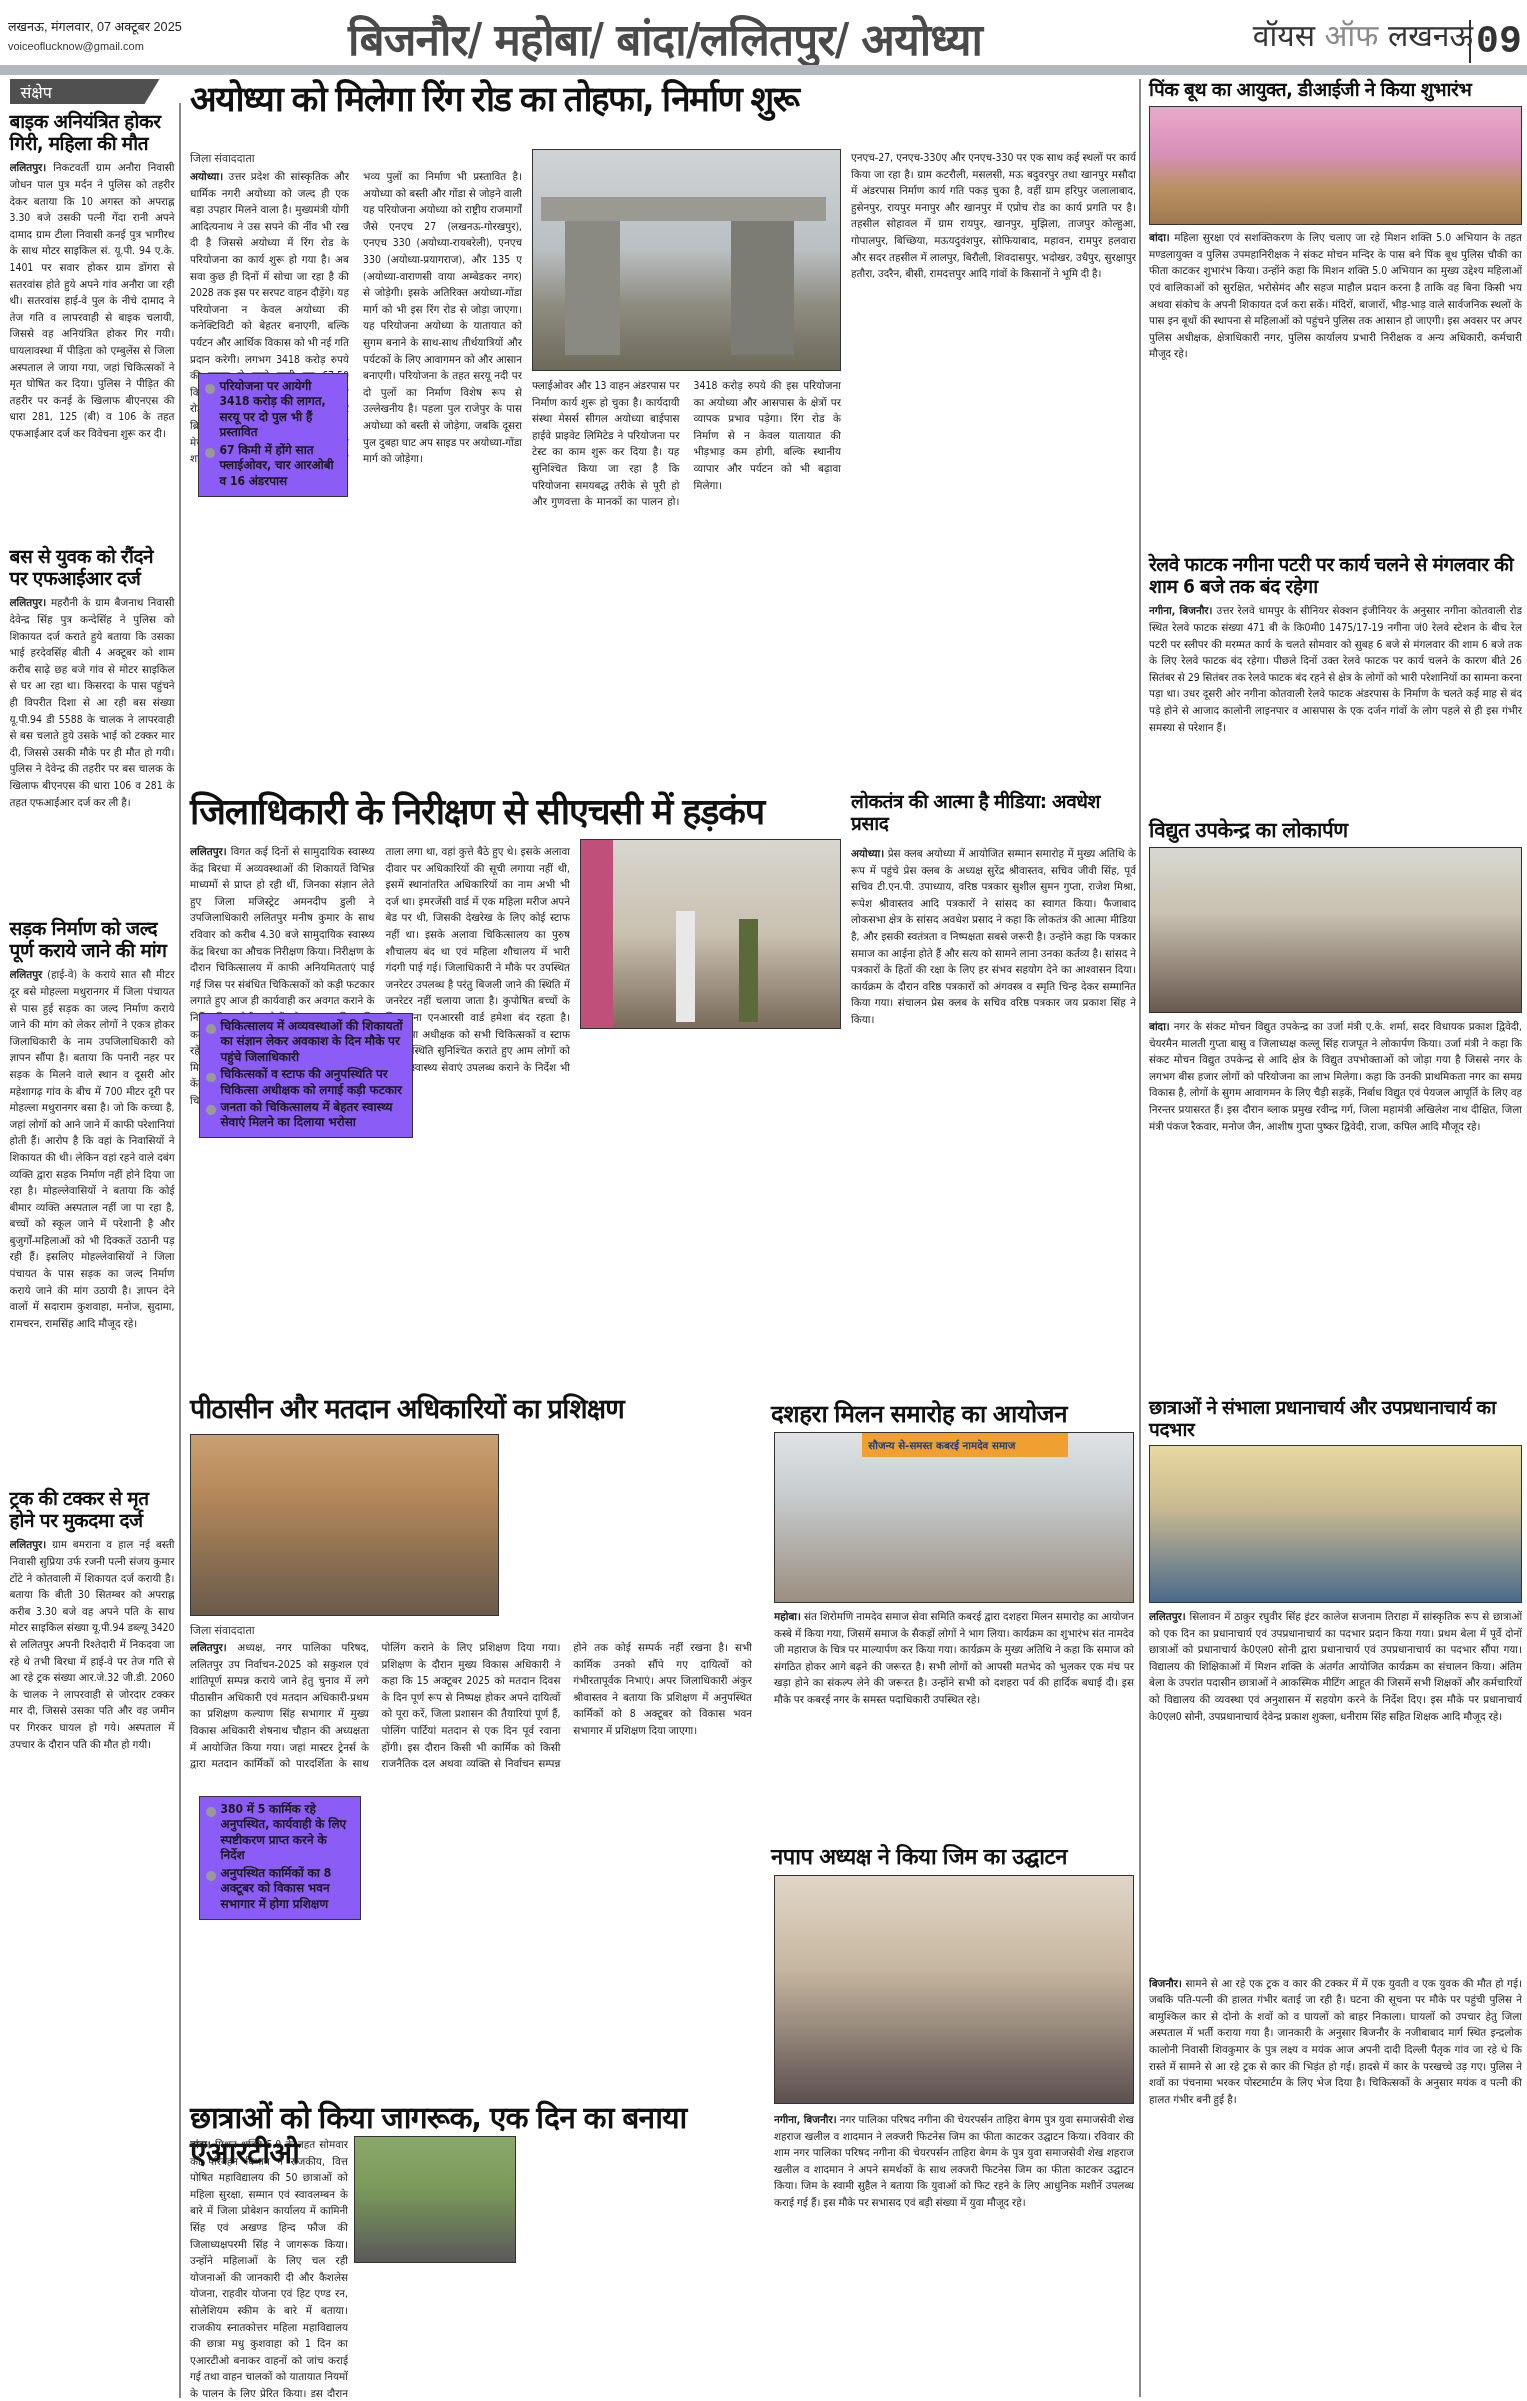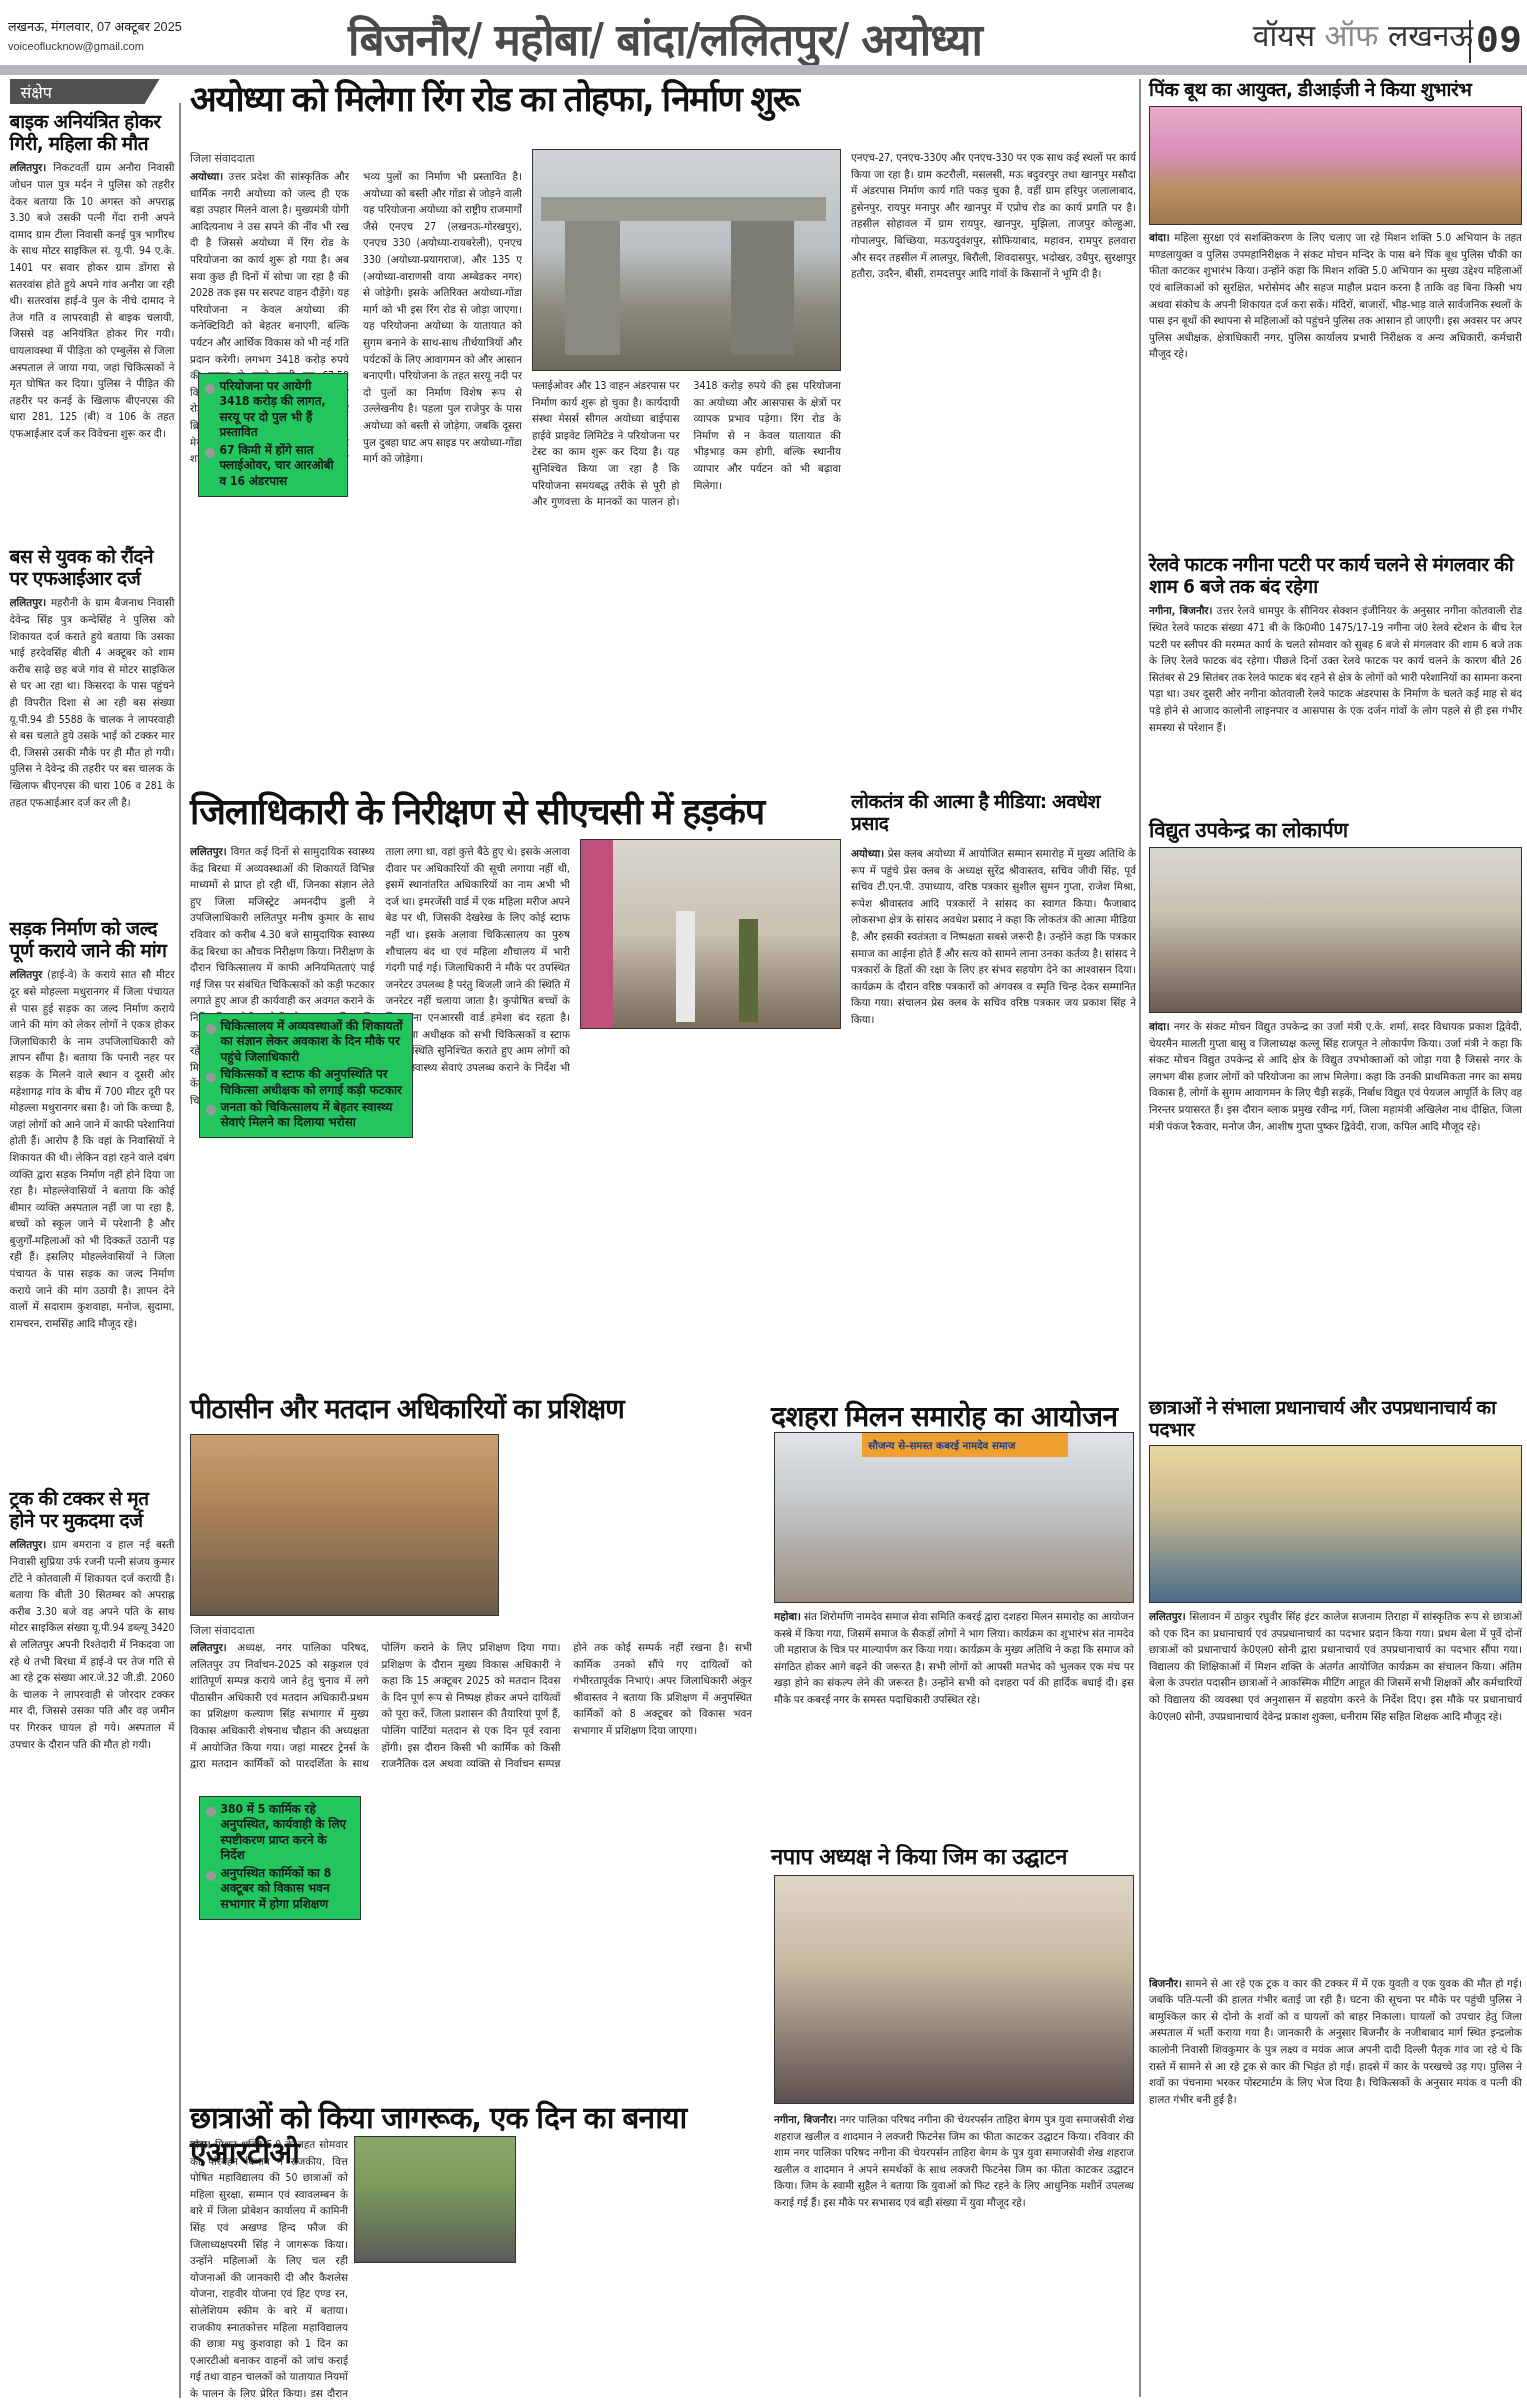--- a/index.html
+++ b/index.html
@@ -12,21 +12,21 @@
 .mh-brand{right:55px;top:14.2px;font-size:30px;font-weight:normal;color:#333;font-family:"DejaVu Sans",sans-serif}
 .mh-brand .mid{color:#8a8a8a}
 .mh-page{right:6.3px;top:20px;font-size:38px;font-weight:bold;color:#333;border-left:2.4px solid #333;padding-left:4.7px;font-family:Liberation Mono, monospace}
 .rule{left:0;top:65px;width:1528px;height:9.5px;background:#b3b8bd}
 .col-rule{background:#888;width:2.4px}
 .sankshep{left:9.5px;top:79px;width:150px;height:25px;background:#505050;color:#fff;font-size:16px;padding:2.4px 11px;clip-path:polygon(0 0,100% 0,90% 100%,0 100%)}
 .hl{font-weight:bold;color:#111;line-height:1.15;font-family:"DejaVu Sans Condensed","DejaVu Sans",sans-serif;letter-spacing:-0.4px}
 .body{font-size:10.4px;line-height:16.6px;text-align:justify;color:#222;font-family:"DejaVu Sans Condensed","DejaVu Sans",sans-serif;overflow:hidden}
 .body b{font-weight:bold}
 .photo{border:1.6px solid #333;overflow:hidden}
-.callout{border:1.6px solid #333;padding:4.7px 6.3px;font-weight:bold;font-size:13.5px;line-height:1.3;font-family:"DejaVu Sans Condensed","DejaVu Sans",sans-serif;background:#22c55e}
+.callout{border:1.6px solid #333;padding:4.7px 6.3px;font-weight:bold;font-size:13.5px;line-height:1.3;font-family:"DejaVu Sans Condensed","DejaVu Sans",sans-serif;background:#8b5cf6}
 .callout li{list-style:none;padding-left:14.2px;position:relative;margin-bottom:1.6px}
 .callout li::before{content:"";position:absolute;left:0;top:5.5px;width:9.5px;height:9.5px;border-radius:50%;background:#999}
 .byline{font-size:11px;color:#333;font-family:"DejaVu Sans Condensed","DejaVu Sans",sans-serif}
 .cols2{column-count:2;column-gap:14.2px}
 .cols3{column-count:3;column-gap:12.7px}
 </style>
 </head>
 <body>
 
 <div class="abs masthead">
@@ -107,21 +107,21 @@
 <div class="abs byline" style="left:190px;top:1622px">जिला संवाददाता</div>
 <div class="abs body cols3" style="left:190px;top:1639px;width:562px;height:451px"><b>ललितपुर।</b> <span>अध्यक्ष, नगर पालिका परिषद, ललितपुर उप निर्वाचन-2025 को सकुशल एवं शांतिपूर्ण सम्पन्न कराये जाने हेतु चुनाव में लगे पीठासीन अधिकारी एवं मतदान अधिकारी-प्रथम का प्रशिक्षण कल्याण सिंह सभागार में मुख्य विकास अधिकारी शेषनाथ चौहान की अध्यक्षता में आयोजित किया गया। जहां मास्टर ट्रेनर्स के द्वारा मतदान कार्मिकों को पारदर्शिता के साथ पोलिंग कराने के लिए प्रशिक्षण दिया गया। प्रशिक्षण के दौरान मुख्य विकास अधिकारी ने कहा कि 15 अक्टूबर 2025 को मतदान दिवस के दिन पूर्ण रूप से निष्पक्ष होकर अपने दायित्वों को पूरा करें, जिला प्रशासन की तैयारियां पूर्ण हैं, पोलिंग पार्टियां मतदान से एक दिन पूर्व रवाना होंगी। इस दौरान किसी भी कार्मिक को किसी राजनैतिक दल अथवा व्यक्ति से निर्वाचन सम्पन्न होने तक कोई सम्पर्क नहीं रखना है। सभी कार्मिक उनको सौंपे गए दायित्वों को गंभीरतापूर्वक निभाएं। अपर जिलाधिकारी अंकुर श्रीवास्तव ने बताया कि प्रशिक्षण में अनुपस्थित कार्मिकों को 8 अक्टूबर को विकास भवन सभागार में प्रशिक्षण दिया जाएगा।</span></div>
 <div class="abs callout" style="left:199px;top:1796px;width:162px;font-size:12px">
   <ul>
     <li>380 में 5 कार्मिक रहे अनुपस्थित, कार्यवाही के लिए स्पष्टीकरण प्राप्त करने के निर्देश</li>
     <li>अनुपस्थित कार्मिकों का 8 अक्टूबर को विकास भवन सभागार में होगा प्रशिक्षण</li>
   </ul>
 </div>
 <div class="abs body" style="left:506px;top:1434px;width:245px;height:198px"></div>
 
-<div class="abs hl" style="left:771px;top:1401px;width:364px;font-size:28px">दशहरा मिलन समारोह का आयोजन</div>
+<div class="abs hl" style="left:771px;top:1401px;width:364px;font-size:24px">दशहरा मिलन समारोह का आयोजन</div>
 <div class="abs photo" style="left:774px;top:1432px;width:360px;height:171px;background:linear-gradient(180deg,#dfe3e6 0%,#c8cdd0 35%,#9a8e80 100%)">
   <div class="abs" style="left:87px;top:0;width:206px;height:24px;background:#f0a030;color:#1a3c8a;font-weight:bold;font-size:10.3px;padding:4.7px 6.3px;white-space:nowrap">सौजन्य से-समस्त कबरई नामदेव समाज</div>
 </div>
 <div class="abs body" style="left:774px;top:1608px;width:360px;height:222px"><b>महोबा।</b> <span>संत शिरोमणि नामदेव समाज सेवा समिति कबरई द्वारा दशहरा मिलन समारोह का आयोजन कस्बे में किया गया, जिसमें समाज के सैकड़ों लोगों ने भाग लिया। कार्यक्रम का शुभारंभ संत नामदेव जी महाराज के चित्र पर माल्यार्पण कर किया गया। कार्यक्रम के मुख्य अतिथि ने कहा कि समाज को संगठित होकर आगे बढ़ने की जरूरत है। सभी लोगों को आपसी मतभेद को भुलकर एक मंच पर खड़ा होने का संकल्प लेने की जरूरत है। उन्होंने सभी को दशहरा पर्व की हार्दिक बधाई दी। इस मौके पर कबरई नगर के समस्त पदाधिकारी उपस्थित रहे।</span></div>
 
 <div class="abs hl" style="left:771px;top:1844px;width:364px;font-size:22px">नपाप अध्यक्ष ने किया जिम का उद्घाटन</div>
 <div class="abs photo" style="left:774px;top:1875px;width:360px;height:229px;background:linear-gradient(180deg,#e0d6c8 0%,#c7b7a0 40%,#5c5050 100%)"></div>
 <div class="abs body" style="left:774px;top:2111px;width:360px;height:285px"><b>नगीना, बिजनौर।</b> <span>नगर पालिका परिषद नगीना की चेयरपर्सन ताहिरा बेगम पुत्र युवा समाजसेवी शेख शहराज खलील व शादमान ने लक्जरी फिटनेस जिम का फीता काटकर उद्घाटन किया। रविवार की शाम नगर पालिका परिषद नगीना की चेयरपर्सन ताहिरा बेगम के पुत्र युवा समाजसेवी शेख शहराज खलील व शादमान ने अपने समर्थकों के साथ लक्जरी फिटनेस जिम का फीता काटकर उद्घाटन किया। जिम के स्वामी सुहैल ने बताया कि युवाओं को फिट रहने के लिए आधुनिक मशीनें उपलब्ध कराई गई हैं। इस मौके पर सभासद एवं बड़ी संख्या में युवा मौजूद रहे।</span></div>
 
 <div class="abs hl" style="left:190px;top:2101px;width:570px;font-size:30px;letter-spacing:-0.8px">छात्राओं को किया जागरूक, एक दिन का बनाया एआरटीओ</div>

